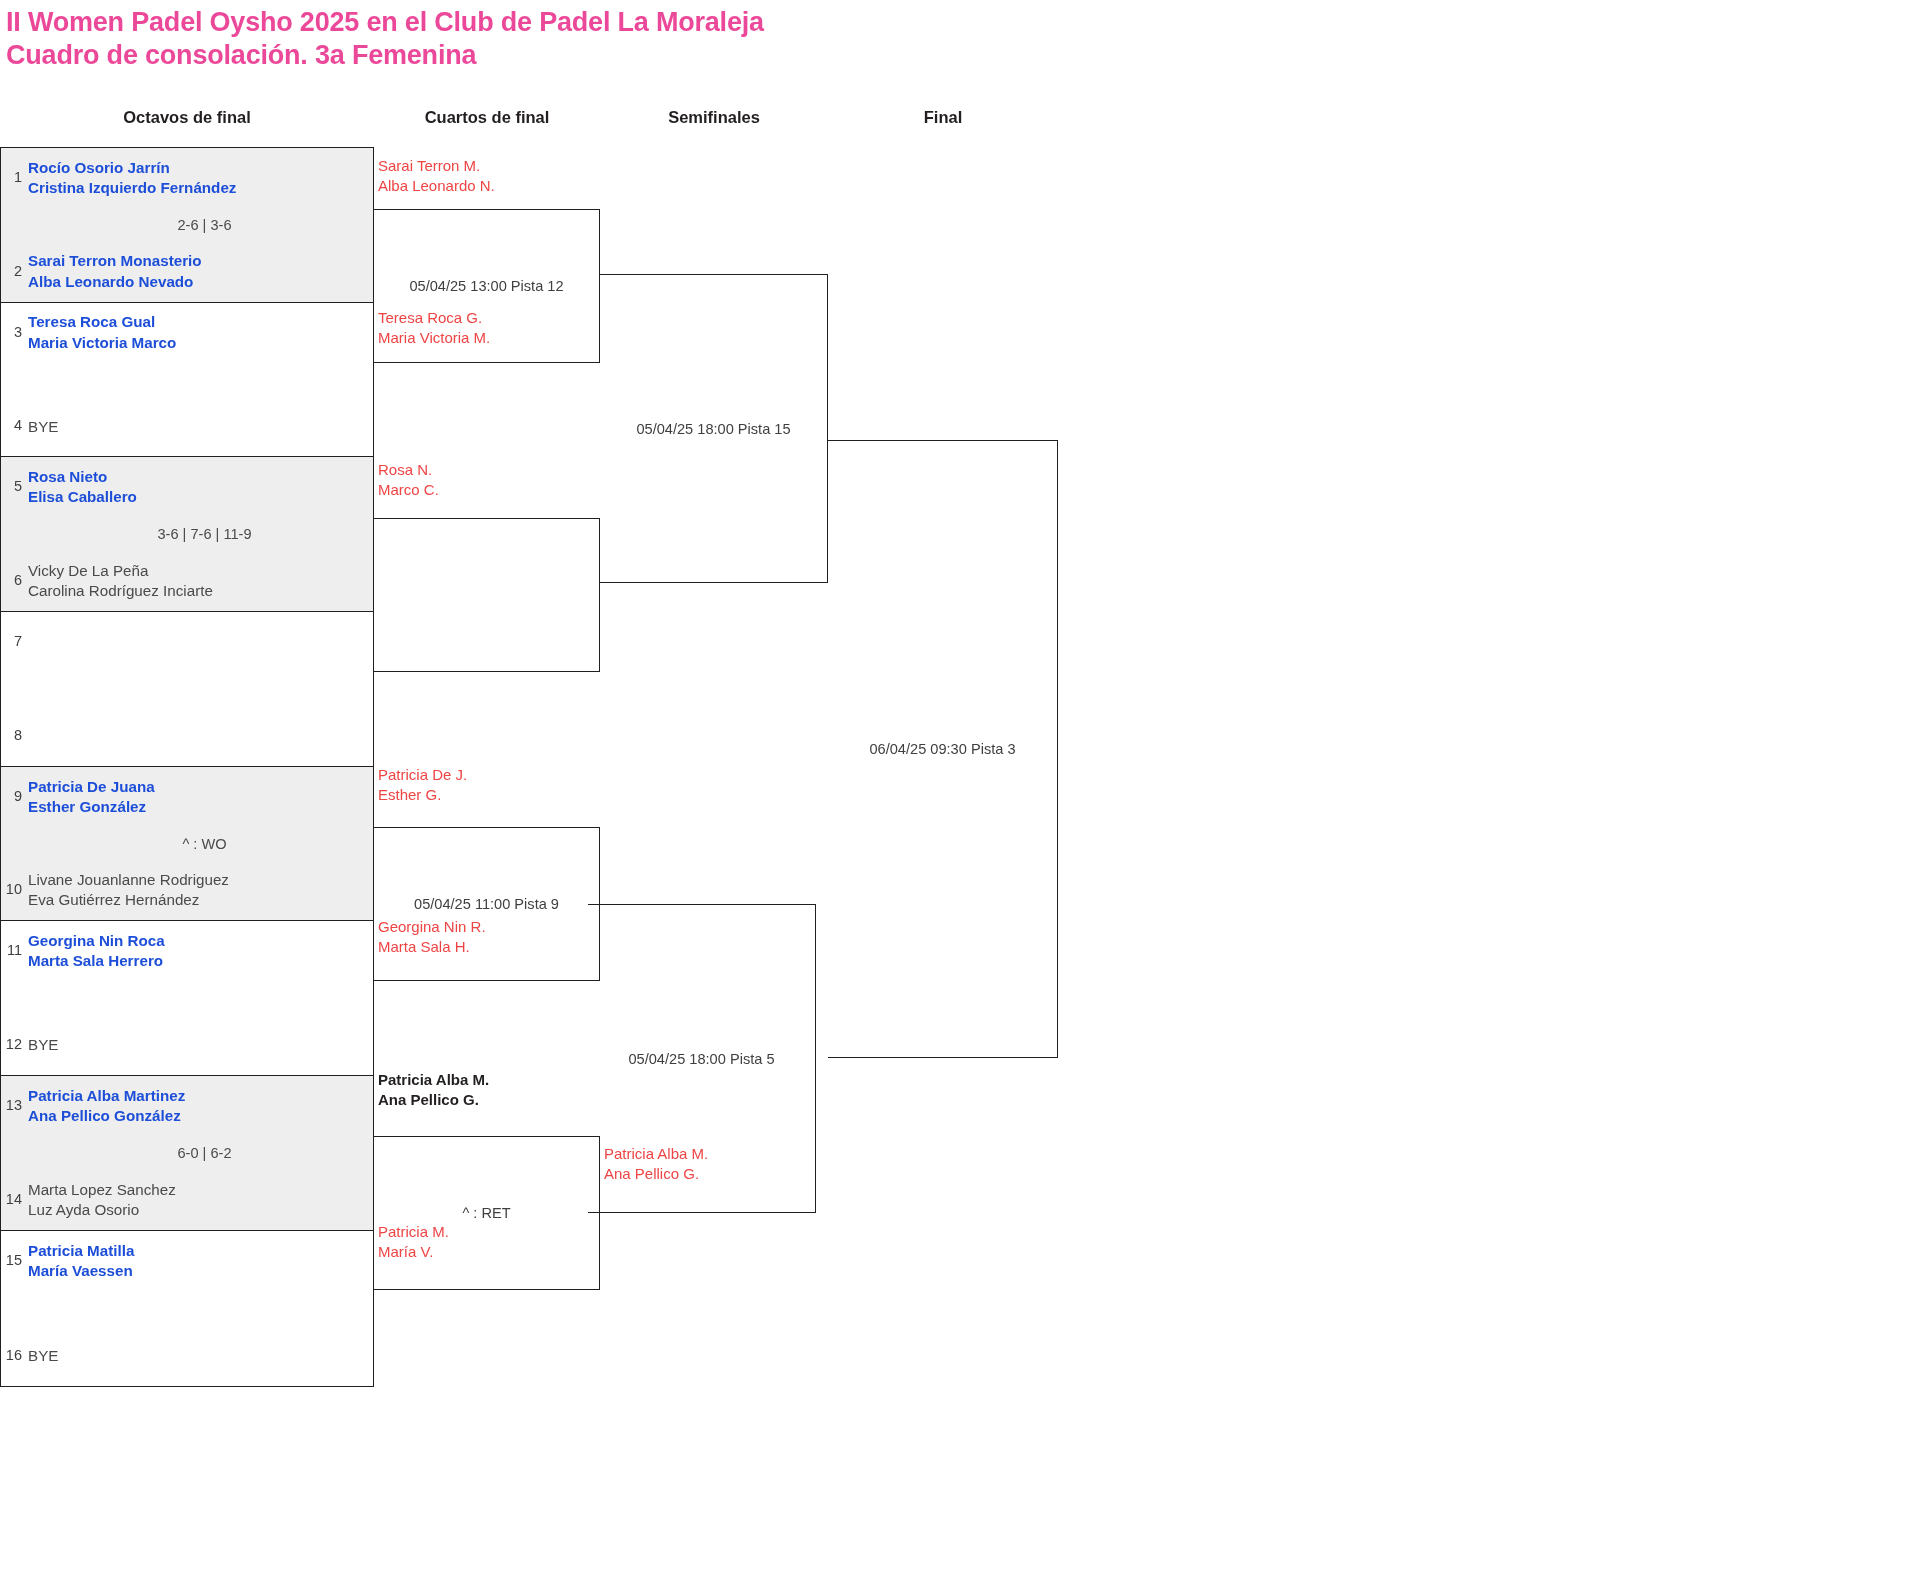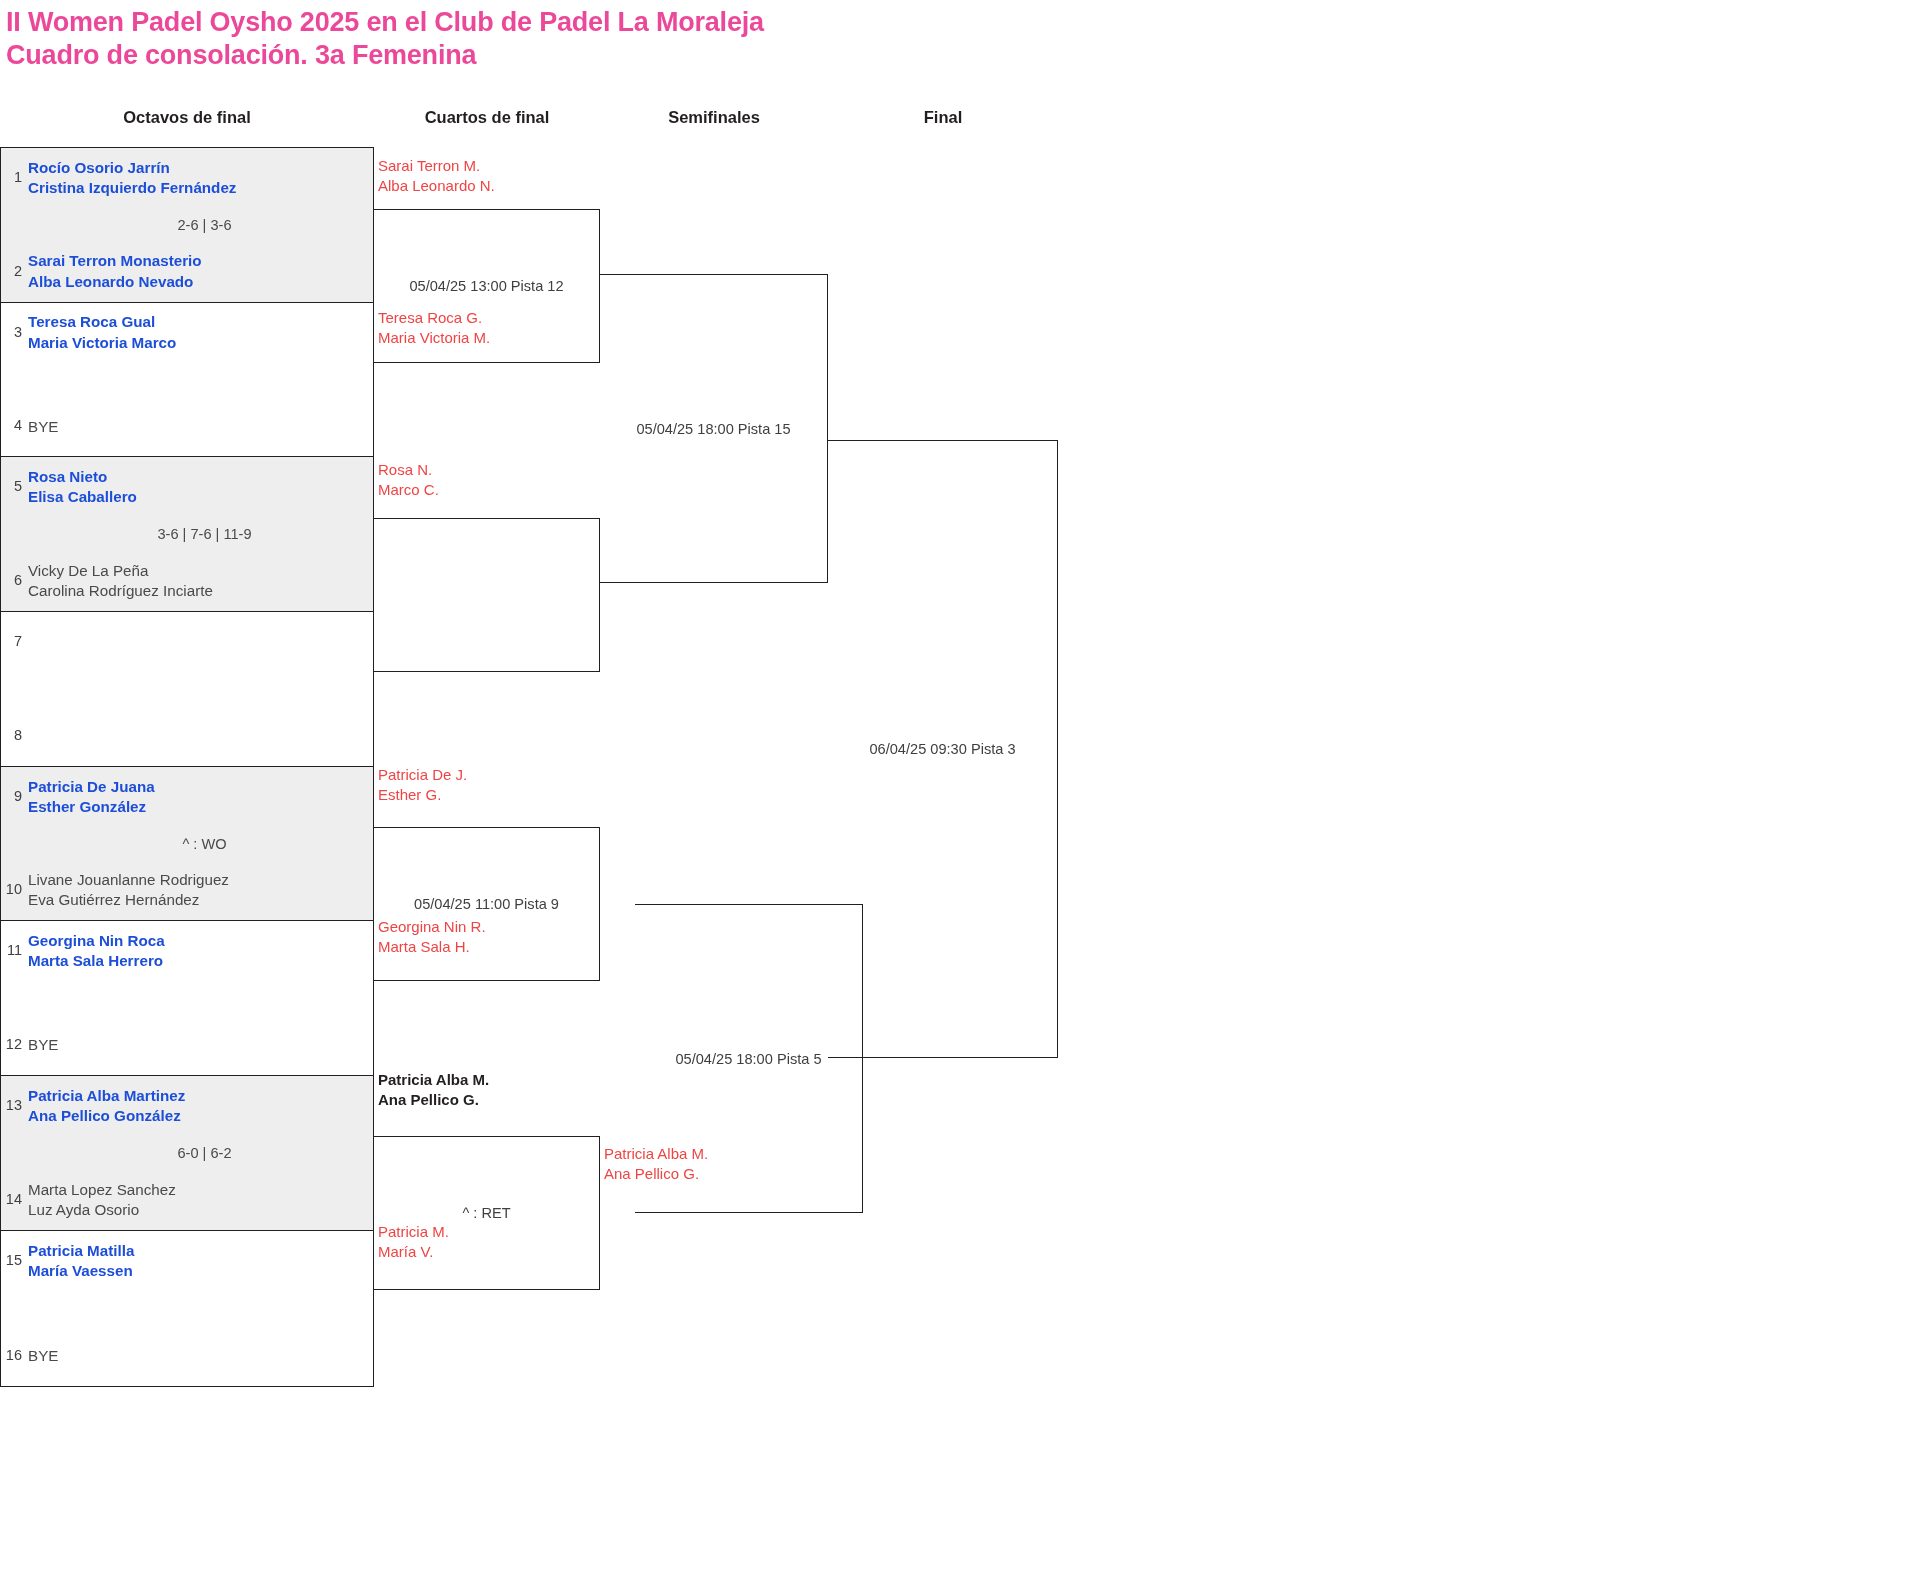--- a/index.html
+++ b/index.html
@@ -332,21 +332,21 @@
   </div>
 
   <div class="adv" style="left:604px; top:1144px;">
     <span class="nm">Patricia Alba M.</span>
     <span class="nm">Ana Pellico G.</span>
   </div>
 
   <div class="conn" style="left:600px; top:274px; width:228px; height:309px;">
     <div class="conn-label">05/04/25 18:00 Pista 15</div>
   </div>
-  <div class="conn" style="left:635px; top:904px; width:228px; height:309px;">
+  <div class="conn" style="left:588px; top:904px; width:228px; height:309px;">
     <div class="conn-label">05/04/25 18:00 Pista 5</div>
   </div>
 
   <div class="conn" style="left:828px; top:440px; width:230px; height:618px;">
     <div class="conn-label">06/04/25 09:30 Pista 3</div>
   </div>
 
 </div>
 
 </body></html>

